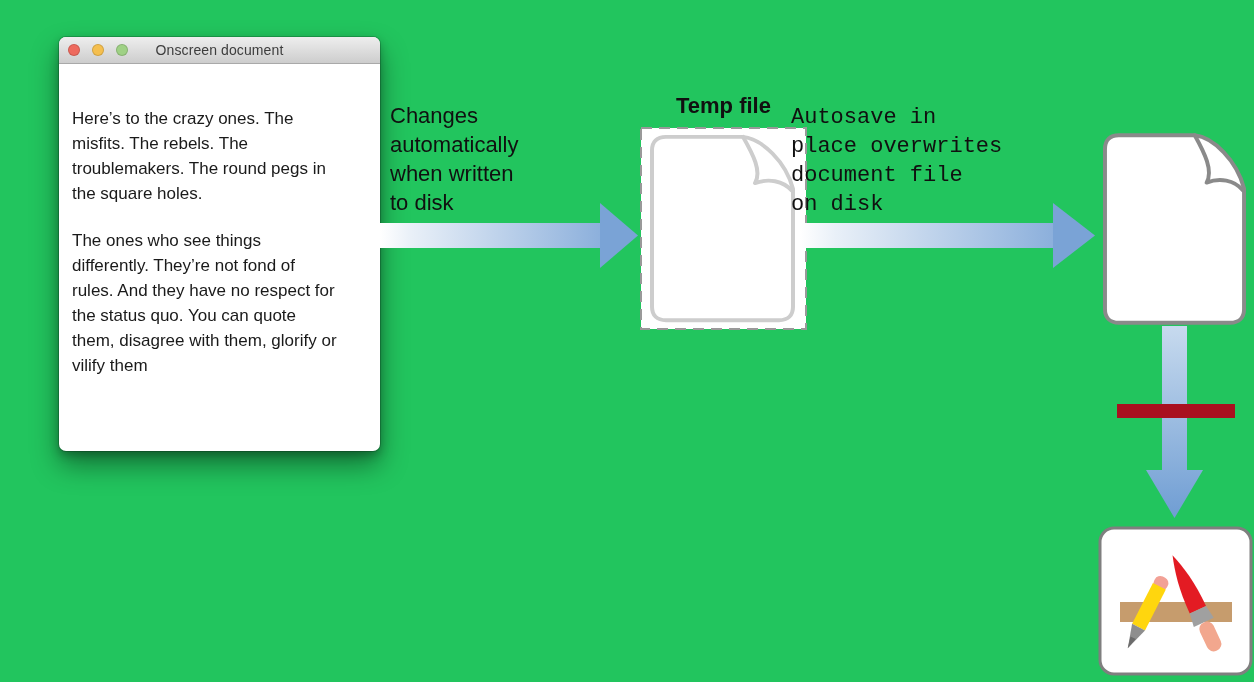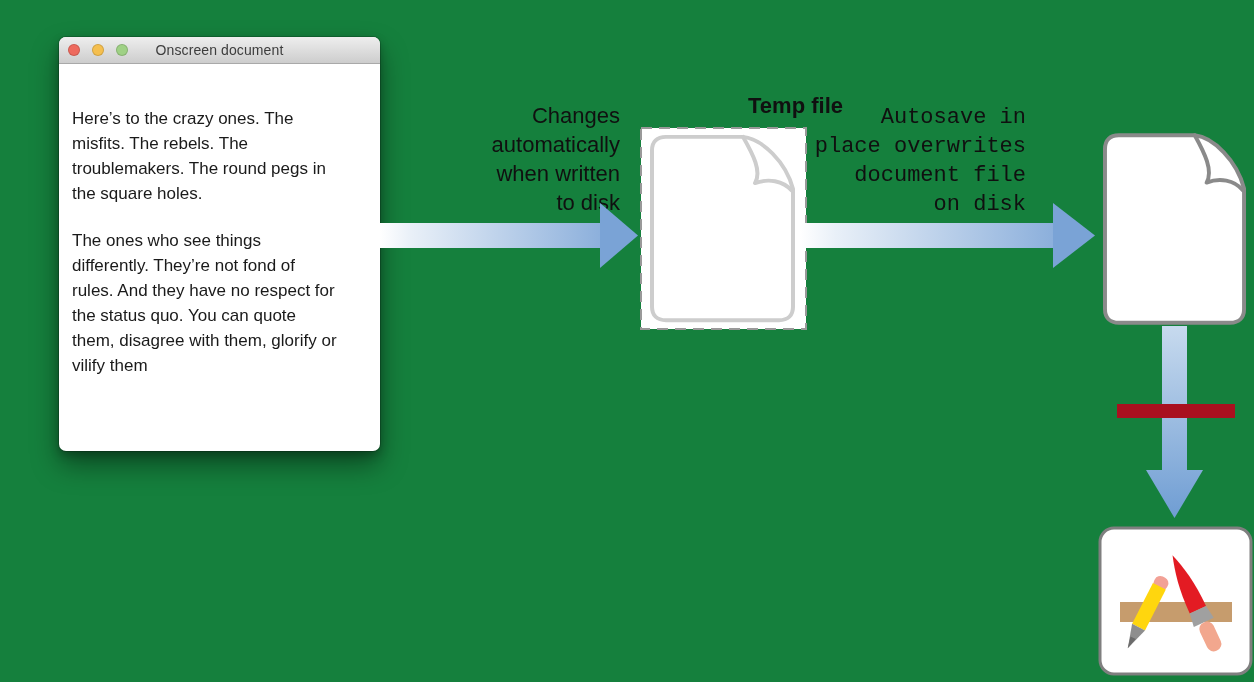--- a/index.html
+++ b/index.html
@@ -1,17 +1,17 @@
 <!DOCTYPE html>
 <html style="--arrow-blue: #7aa3d6; --arrow-blue-dark: #6f9dd3; --arrow-blue-pale: #c7daee; --red-bar: #a9101f; --doc-stroke: #8a8a8a; --temp-doc-stroke: #cdcdcd; --dashed-border: #999999; --traffic-red: #ee6a5e; --traffic-yellow: #f5bf4f; --traffic-green: #9fd185; --app-border: #7f7f7f; --ruler-tan: #c69c6d; --pencil-yellow: #ffd60e; --pencil-eraser: #f2a196; --pencil-tip: #8e8e8e; --pencil-point: #6b6b6b; --brush-red: #e31b23; --ferrule-gray: #a0a0a0; --handle-pink: #f2a78e;"><head>
 <meta charset="utf-8">
 <style>
   html,body{margin:0;padding:0;background:#fff;}
   .canvas{
-    position:relative;width:1254px;height:682px;background:#15803d;overflow:hidden;
+    position:relative;width:1254px;height:682px;background:#22c55e;overflow:hidden;
     font-family:"Liberation Sans","DejaVu Sans",sans-serif;color:#111;
   }
   
   .window{
     position:absolute;left:59px;top:37px;width:321px;height:414px;
     background:#fff;border-radius:7px;
     box-shadow:0 0 0 1px rgba(0,0,0,.18), 0 14px 28px rgba(0,0,0,.42), 0 4px 10px rgba(0,0,0,.25);
   }
   .titlebar{
     position:relative;height:26px;border-radius:7px 7px 0 0;
@@ -27,21 +27,21 @@
     display:block;width:100%;line-height:26px;text-align:center;
     font-size:14px;color:#3d3d3d;letter-spacing:.1px;
   }
   .doc-body{padding:12px 14px 0 13px;margin-top:30px;}
   .doc-body p{
     margin:0 0 22px 0;font-size:17px;line-height:25px;color:#1a1a1a;
     white-space:pre-line;letter-spacing:0;
   }
   
   .flow-label{
-    position:absolute;text-align:right;font-size:22px;line-height:29px;color:#101010;
+    position:absolute;text-align:left;font-size:22px;line-height:29px;color:#101010;
     white-space:pre-line;
   }
   .label-arrow1{left:390px;top:101px;width:230px;}
   .label-temp{left:676px;top:92px;width:167px;line-height:28px;font-weight:bold;}
   .label-arrow2{left:791px;top:103px;width:235px;font-family:Liberation Mono, monospace;}
   .label-blocked{left:855px;top:366px;width:265px;line-height:30px;}
   
   .arrow1{position:absolute;left:380px;top:203px;}
   .arrow2{position:absolute;left:800px;top:203px;}
   .varrow{position:absolute;left:1146px;top:326px;}

